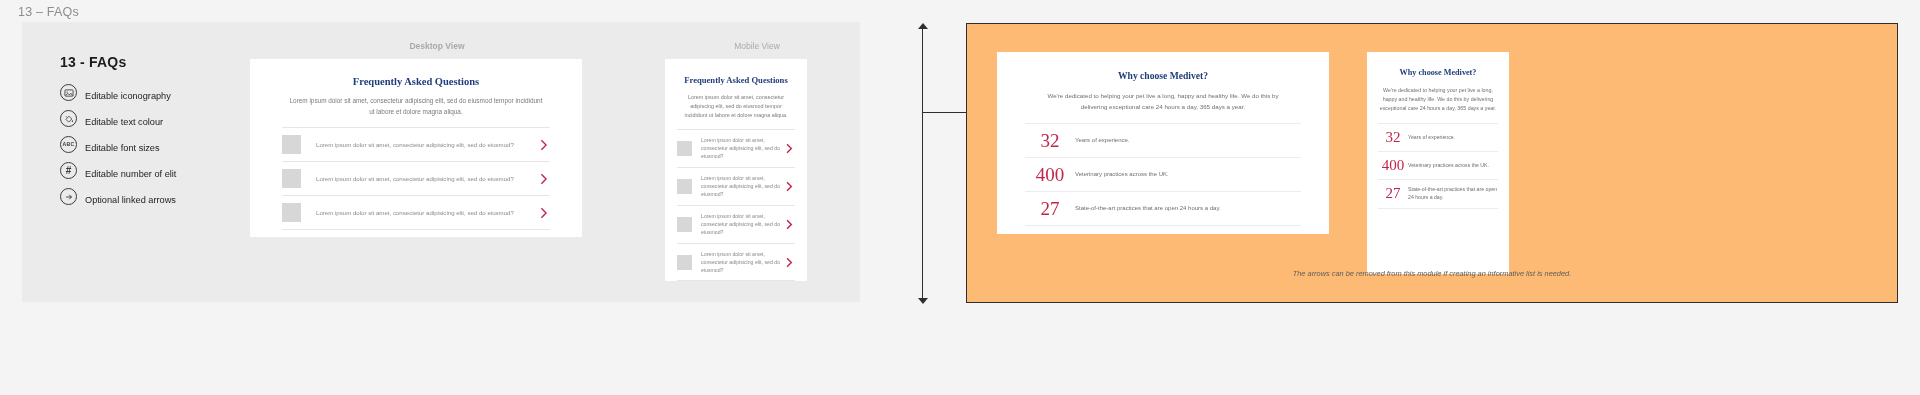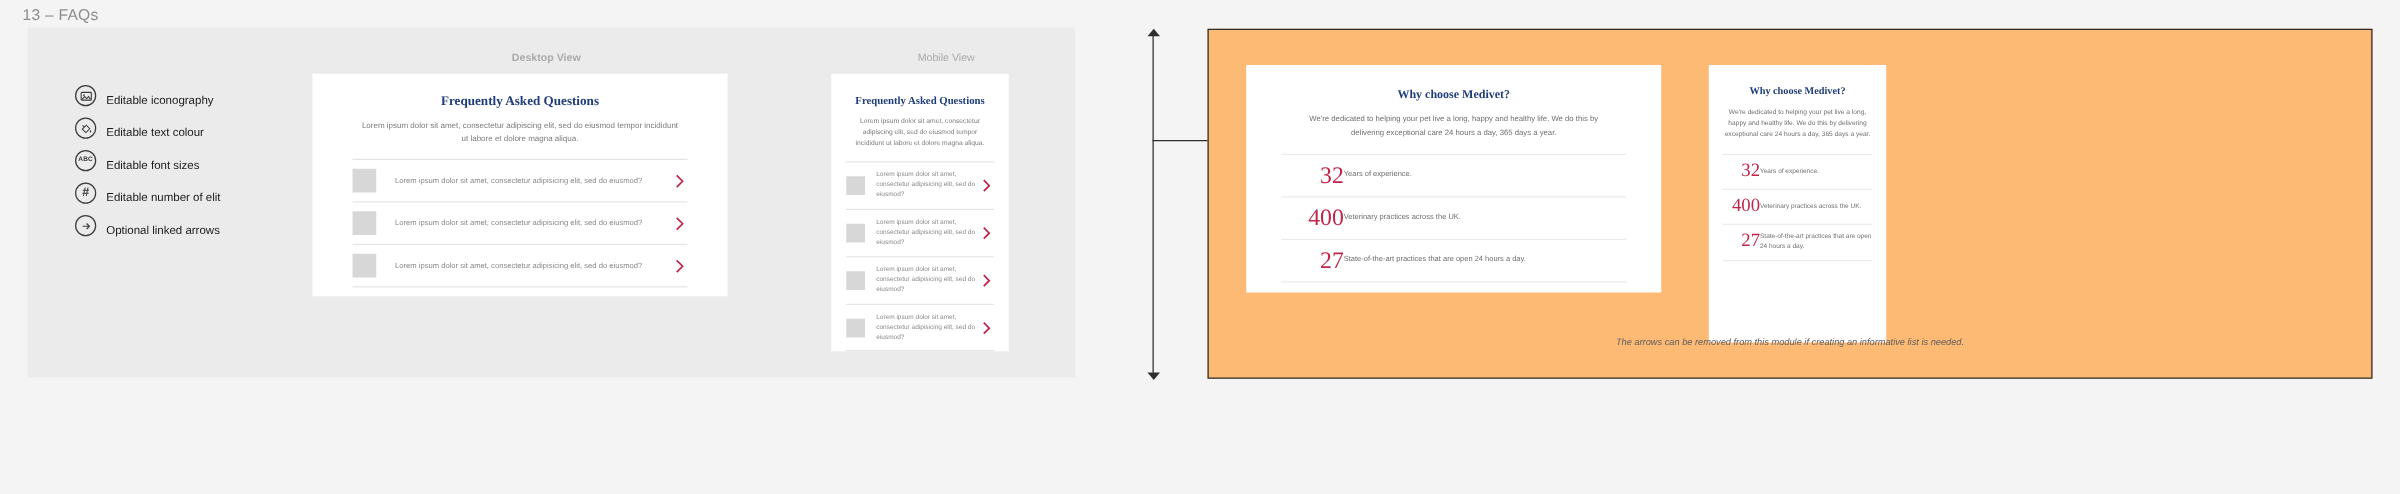--- a/index.html
+++ b/index.html
@@ -122,21 +122,21 @@
   .mv-wide   .mv-rows { margin: 11px 28px 0; }
   .mv-narrow .mv-rows { margin: 10px 11px 0; }
 
   .mv-row { display: flex; align-items: center; border-top: 1px solid #ececec; }
   .mv-row:last-child { border-bottom: 1px solid #ececec; }
   .mv-wide   .mv-row { padding: 7px 0; }
   .mv-narrow .mv-row { padding: 6px 0; }
 
   .mv-num {
     color: #c0264a; font-family: "Liberation Serif", serif;
-    flex: none; text-align: right; line-height: 1;
+    flex: none; text-align: center; line-height: 1;
   }
   .mv-wide   .mv-num { font-size: 19px; width: 50px; }
   .mv-narrow .mv-num { font-size: 15px; width: 30px; }
 
   .mv-desc { color: #6f6f6f; line-height: 1.5; }
   .mv-wide   .mv-desc { font-size: 6px; }
   .mv-narrow .mv-desc { font-size: 5.2px; }
 
   .mv-caption {
     position: absolute; left: 0; right: 0; bottom: 24px;
@@ -146,20 +146,21 @@
 </head>
 <body>
 
 <div class="page">
 
   <div class="page-header">13 – FAQs</div>
 
   <div class="stage">
 
     <div class="spec">
+      <div class="spec-title">13 - FAQs</div>
       <div class="spec-list">
 
         <div class="spec-item">
           <span class="spec-ico">
             <svg width="10" height="10" viewBox="0 0 16 16" fill="none" stroke="#3b3b3b" stroke-width="1.4">
               <rect x="1.5" y="3" width="13" height="10" rx="1"></rect>
               <circle cx="5" cy="6.5" r="1.1" fill="#3b3b3b" stroke="none"></circle>
               <path d="M2.5 12 L6 8.5 L8.5 11 L11 8.5 L13.5 12"></path>
             </svg>
           </span>

